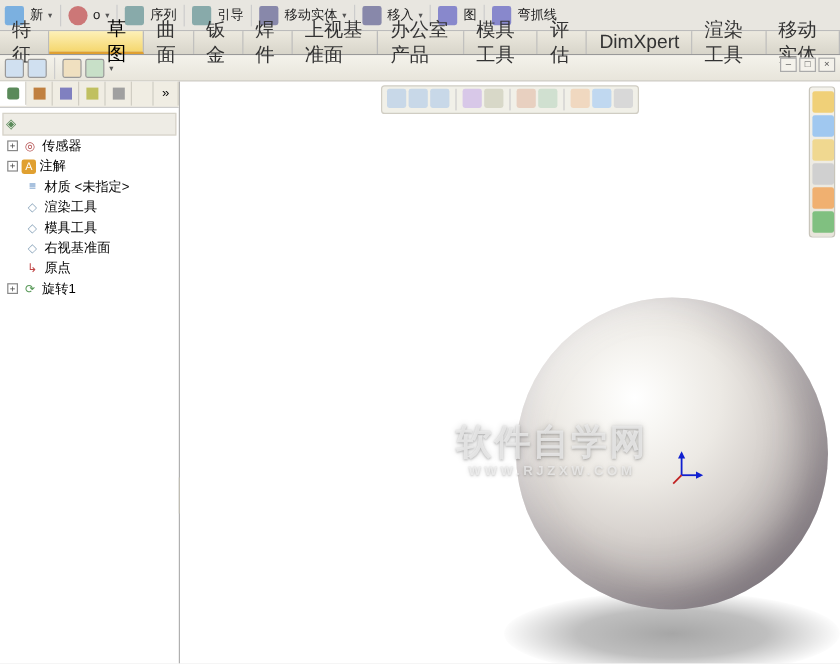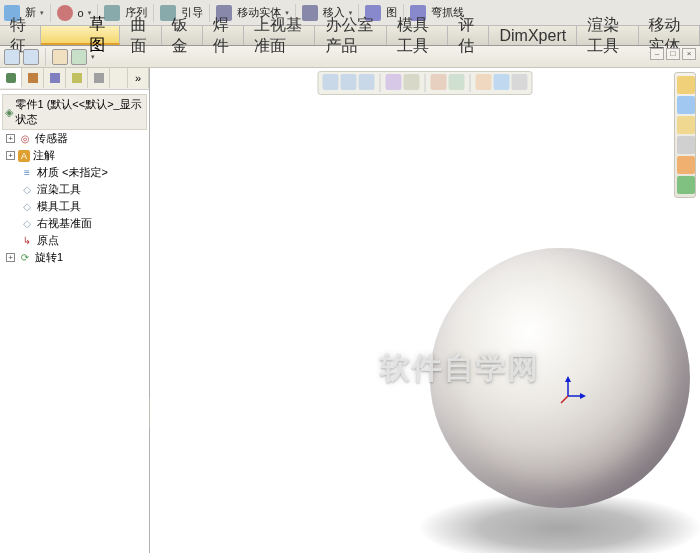--- a/index.html
+++ b/index.html
@@ -170,21 +170,20 @@
           <span style="width:10px;height:10px;background:#c0c060;display:inline-block"></span>
         </div>
       <div class="tree-tab">
           <span style="width:10px;height:10px;background:#a0a0a0;display:inline-block"></span>
         </div>
       <div class="tree-tab" style="margin-left:auto;border-left:1px solid #d0cdc3">»</div>
     </div>
     <div class="tree-body">
       <div class="tree-header">
         <span class="ic" style="color:#5a8a5a">◈</span>
-        <span>零件1 (默认&lt;&lt;默认&gt;_显示状态</span>
       </div>
       <div class="tree-item">
         <span class="tgl">+</span>
         <span class="ic" style="color:#b04545">◎</span>
         <span>传感器</span>
       </div>
       <div class="tree-item">
         <span class="tgl">+</span>
         <span class="ic" style="background:#e0a030;color:#fff;border-radius:2px;width:12px;height:12px;font-size:9px">A</span>
         <span>注解</span>
@@ -250,20 +249,21 @@
           <polygon points="10,0 7,6 13,6" fill="#1020d0"></polygon>
           <line x1="10" y1="20" x2="26" y2="20" stroke="#1020d0" stroke-width="1.5"></line>
           <polygon points="28,20 22,17 22,23" fill="#1020d0"></polygon>
           <line x1="10" y1="20" x2="3" y2="27" stroke="#c02020" stroke-width="1.5"></line>
         </svg>
       </div>
     </div>
 
     <div class="watermark">
       <div class="wm-big">软件自学网</div>
+      <div class="wm-small">WWW.RJZXW.COM</div>
     </div>
   </div>
 </div>
 
 <div class="right-toolbar">
   <span class="rt-icon" style="background:#f0d078"></span>
   <span class="rt-icon" style="background:#a0c8f0"></span>
   <span class="rt-icon" style="background:#f0d890"></span>
   <span class="rt-icon" style="background:#d0d0d0"></span>
   <span class="rt-icon" style="background:#f0b070"></span>

